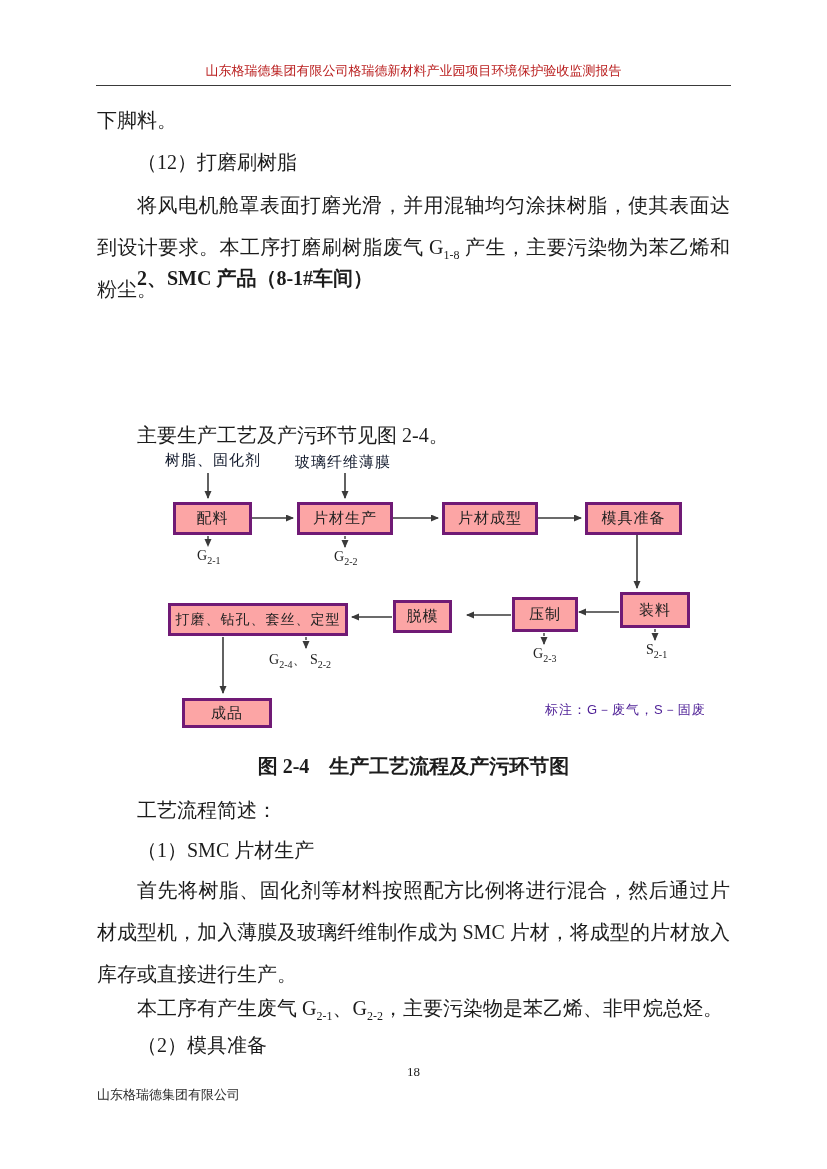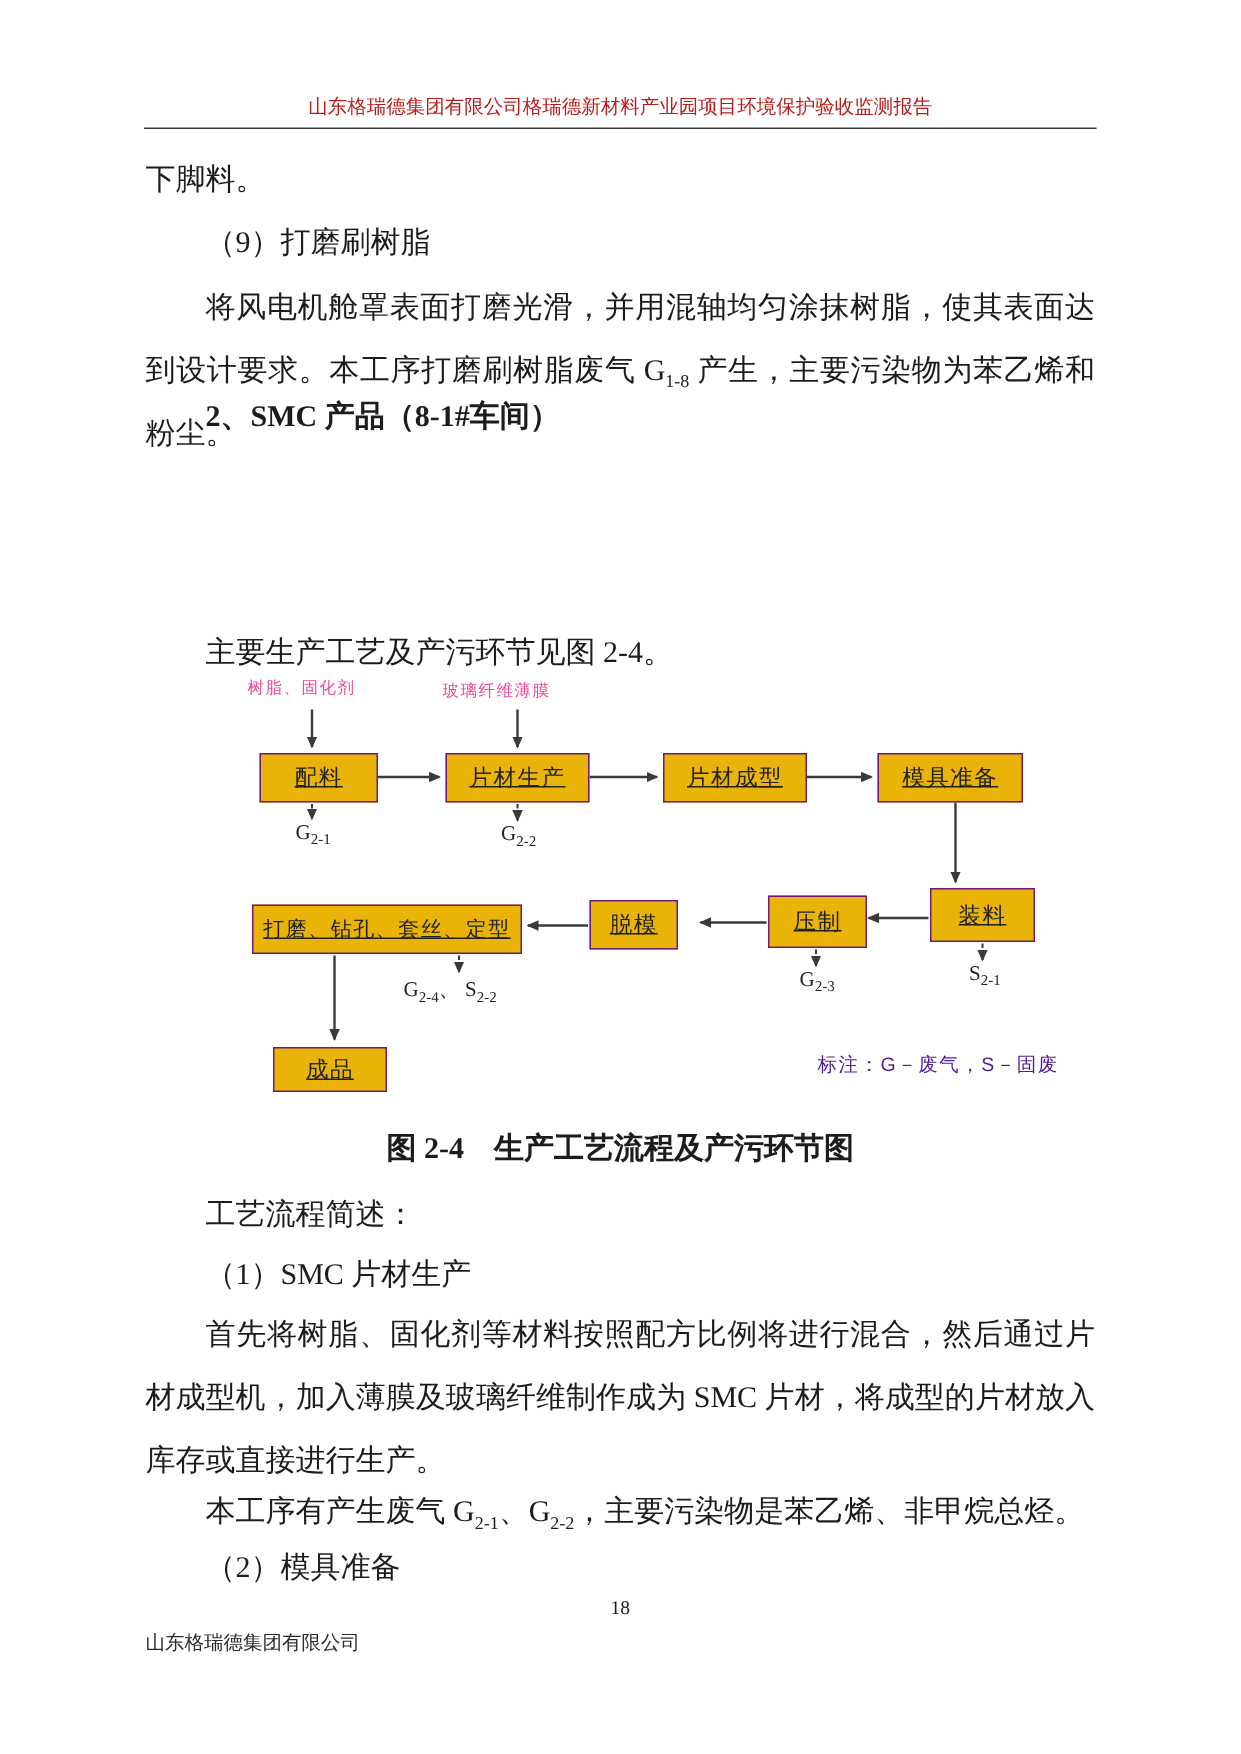--- a/index.html
+++ b/index.html
@@ -27,59 +27,59 @@
   .bold{font-weight:bold;}
   sub{font-size:12px;line-height:0;}
   
   .flow{
     position:absolute;top:443px;left:97px;width:633px;height:300px;
     font-family:"Liberation Sans","DejaVu Sans",sans-serif;
   }
   .flow svg{position:absolute;top:0;left:0;}
   .fbox{
     position:absolute;box-sizing:border-box;
-    border:1px solid #701a75;background:#eab308;
+    border:3px solid #701a75;background:#fca5a5;
     display:flex;align-items:center;justify-content:center;
-    font-size:15px;color:#222;letter-spacing:1px;white-space:nowrap;text-decoration:underline;
+    font-size:15px;color:#222;letter-spacing:1px;white-space:nowrap;
   }
-  .flab{position:absolute;font-size:11px;color:#ec4899;letter-spacing:1px;white-space:nowrap;}
+  .flab{position:absolute;font-size:15px;color:#0f172a;letter-spacing:1px;white-space:nowrap;}
   .fout{position:absolute;font-size:14px;color:#222;white-space:nowrap;
         font-family:"Liberation Serif","DejaVu Serif",serif;}
   .fout sub{font-size:10px;}
   .fnote{position:absolute;font-size:13px;color:#4c1d95;letter-spacing:1px;white-space:nowrap;}
   
   .fb-peiliao   {left:76px; top:59px; width:79px; height:33px;}
   .fb-pianshcn  {left:200px;top:59px; width:96px; height:33px;}
   .fb-piancx    {left:345px;top:59px; width:96px; height:33px;}
   .fb-mujuzb    {left:488px;top:59px; width:97px; height:33px;}
   .fb-zhuangl   {left:523px;top:149px;width:70px; height:36px;}
   .fb-yazhi     {left:415px;top:154px;width:66px; height:35px;}
   .fb-tuomo     {left:296px;top:157px;width:59px; height:33px;}
   .fb-damo      {left:71px; top:160px;width:180px;height:33px;font-size:14px;}
-  .fb-chengpin  {left:85px; top:255px;width:76px; height:30px;}
+  .fb-chengpin  {left:85px; top:255px;width:90px; height:30px;}
   
   .caption{
     position:absolute;top:748px;left:97px;width:633px;
     text-align:center;font-weight:bold;font-size:20px;line-height:36px;
   }
   
   .pagenum{position:absolute;top:1064px;left:0;width:827px;text-align:center;font-size:13px;}
   .footer-company{position:absolute;top:1086px;left:97px;font-size:13px;color:#2a2a2a;}
 </style>
 </head>
 <body>
 
 <div class="page">
 
   <div class="header">
     <span>山东格瑞德集团有限公司格瑞德新材料产业园项目环境保护验收监测报告</span>
   </div>
 
   <div class="blk" style="top:99px;">下脚料。</div>
-  <div class="blk indent" style="top:141px;">（9）打磨刷树脂</div>
+  <div class="blk indent" style="top:141px;">（12）打磨刷树脂</div>
   <div class="blk indent" style="top:184px;"><span>将风电机舱罩表面打磨光滑，并用混轴均匀涂抹树脂，使其表面达到设计要求。本工序打磨刷树脂废气 G</span><sub>1-8</sub><span> 产生，主要污染物为苯乙烯和粉尘。</span></div>
   <div class="blk indent bold" style="top:257px;">2、SMC 产品（8-1#车间）</div>
   <div class="blk indent" style="top:414px;">主要生产工艺及产污环节见图 2-4。</div>
 
   <div class="flow">
     <svg width="633" height="300" viewBox="0 0 633 300" aria-hidden="true">
       <defs>
         <marker id="ah" markerWidth="9" markerHeight="8" refX="7" refY="3.5" orient="auto" markerUnits="userSpaceOnUse">
           <path d="M0,0 L8,3.5 L0,7 Z" fill="#3a3a3a"></path>
         </marker>

